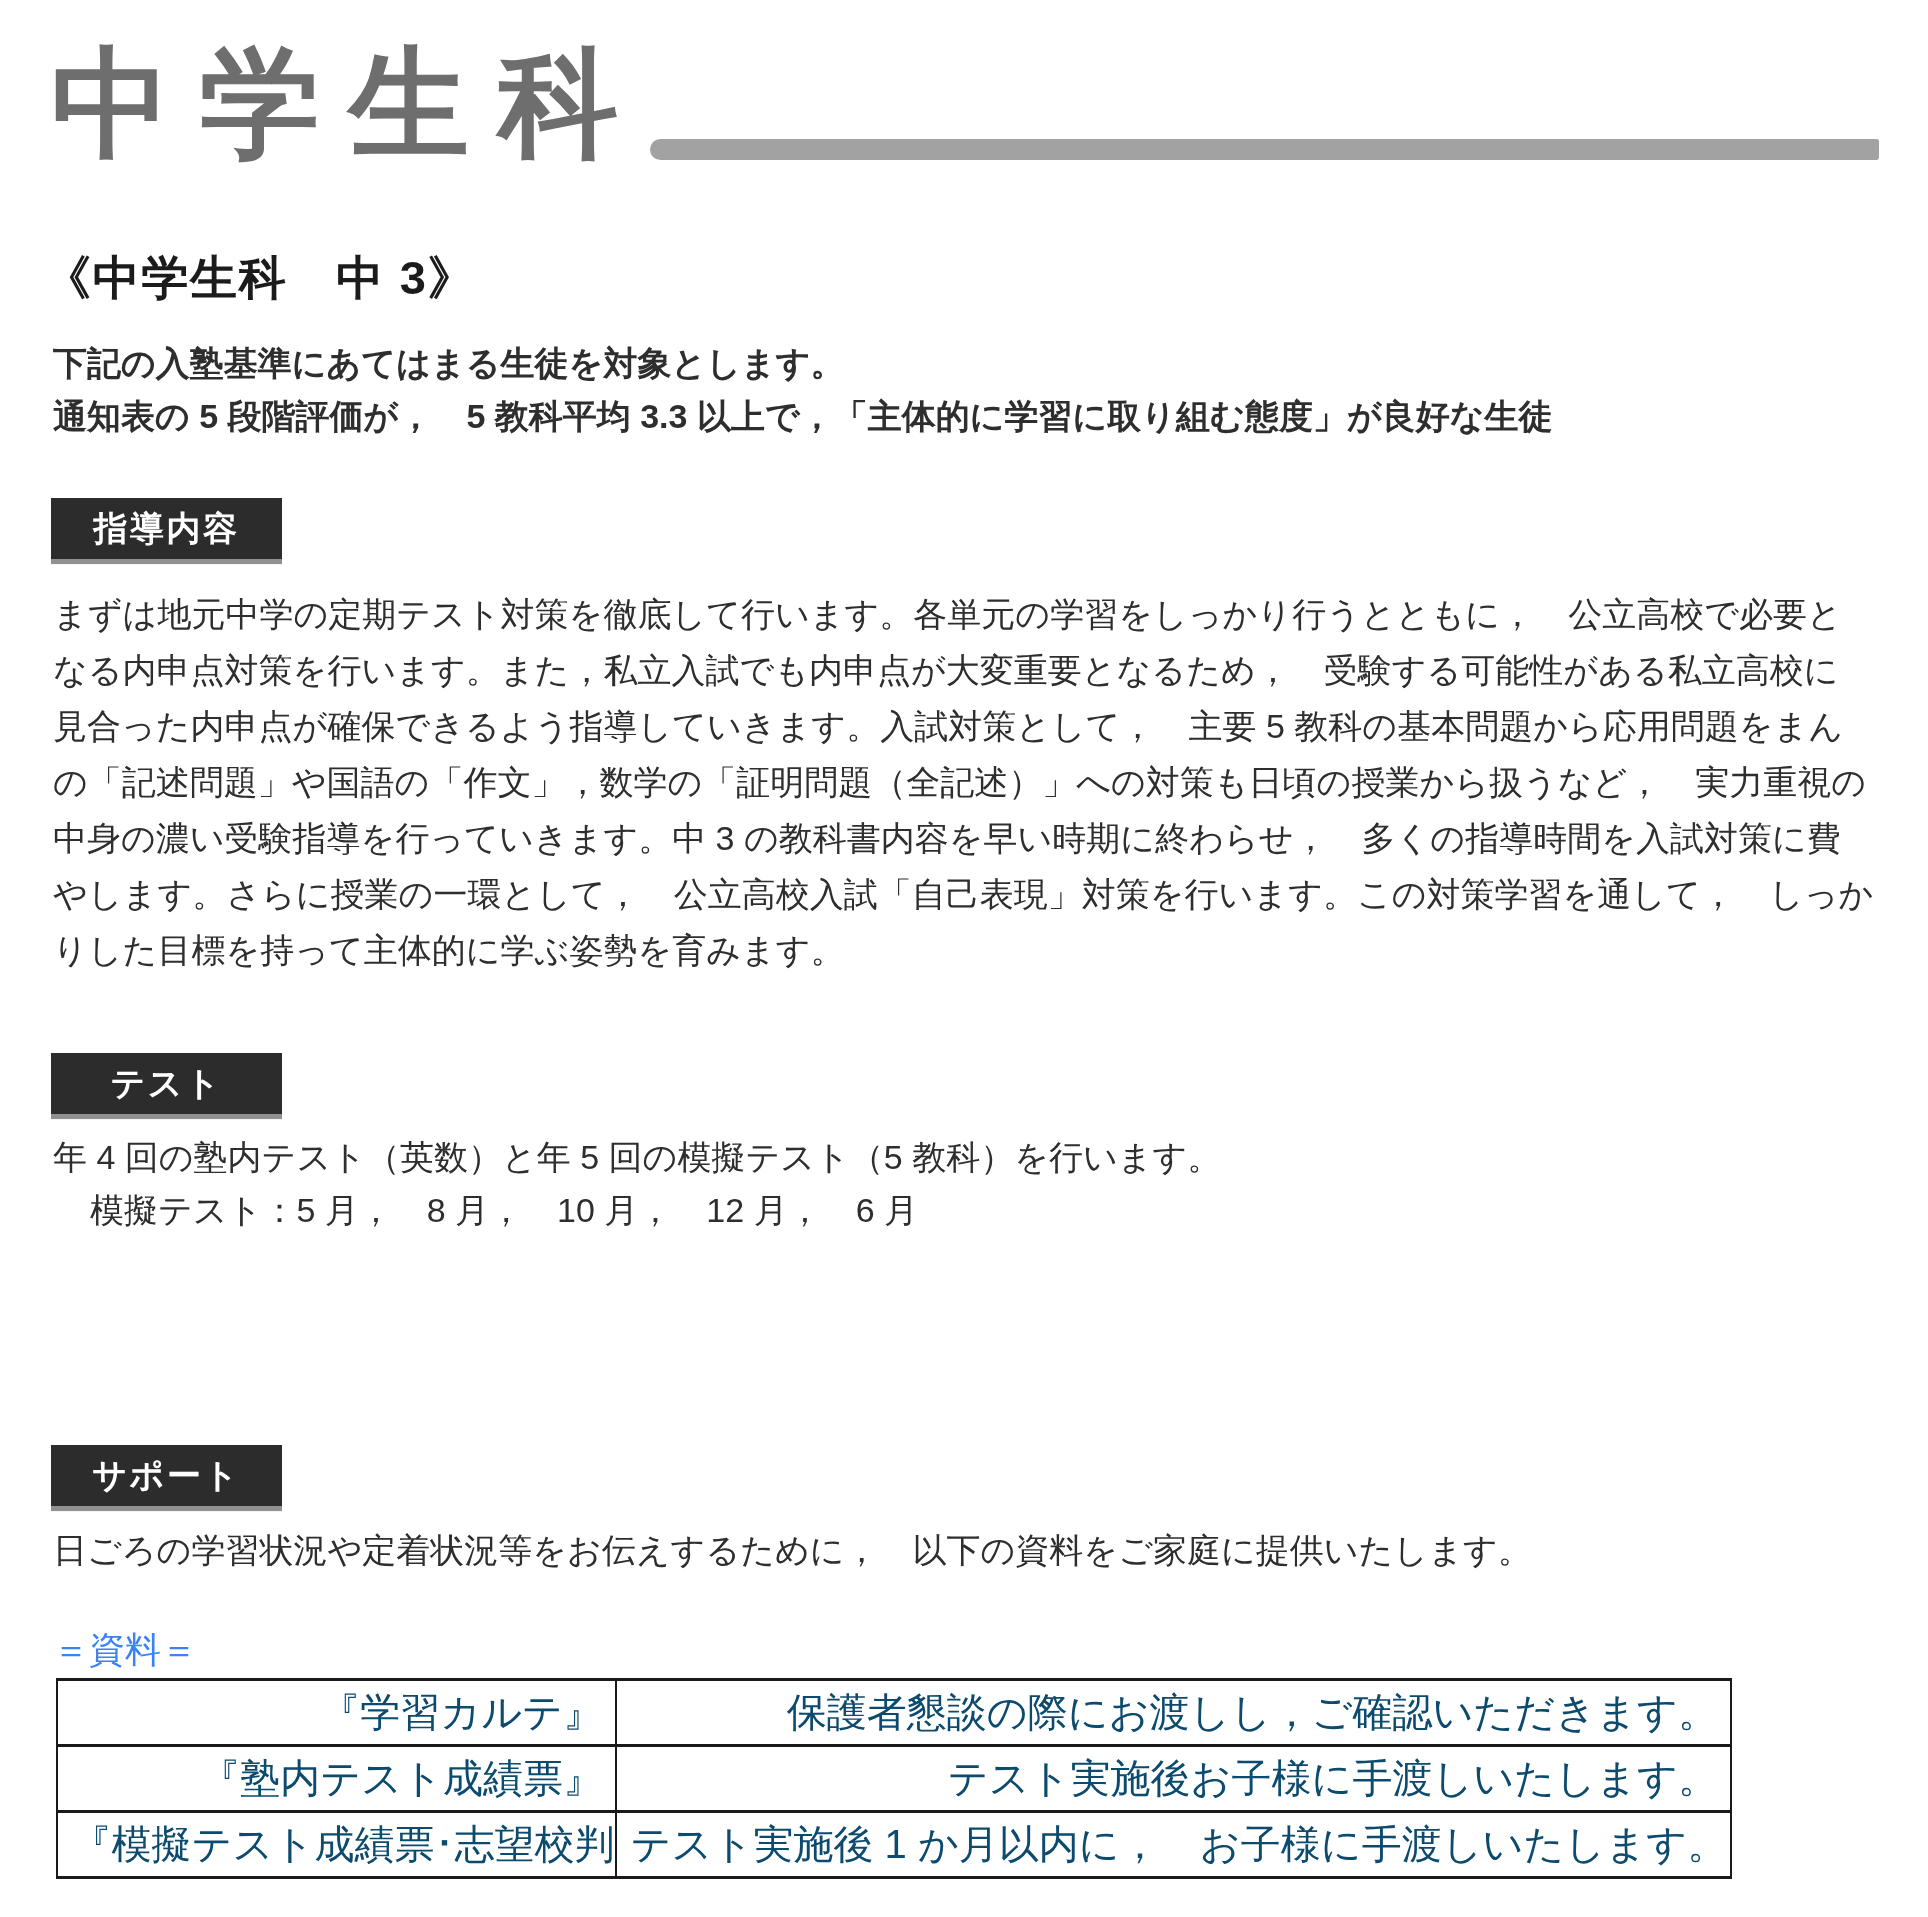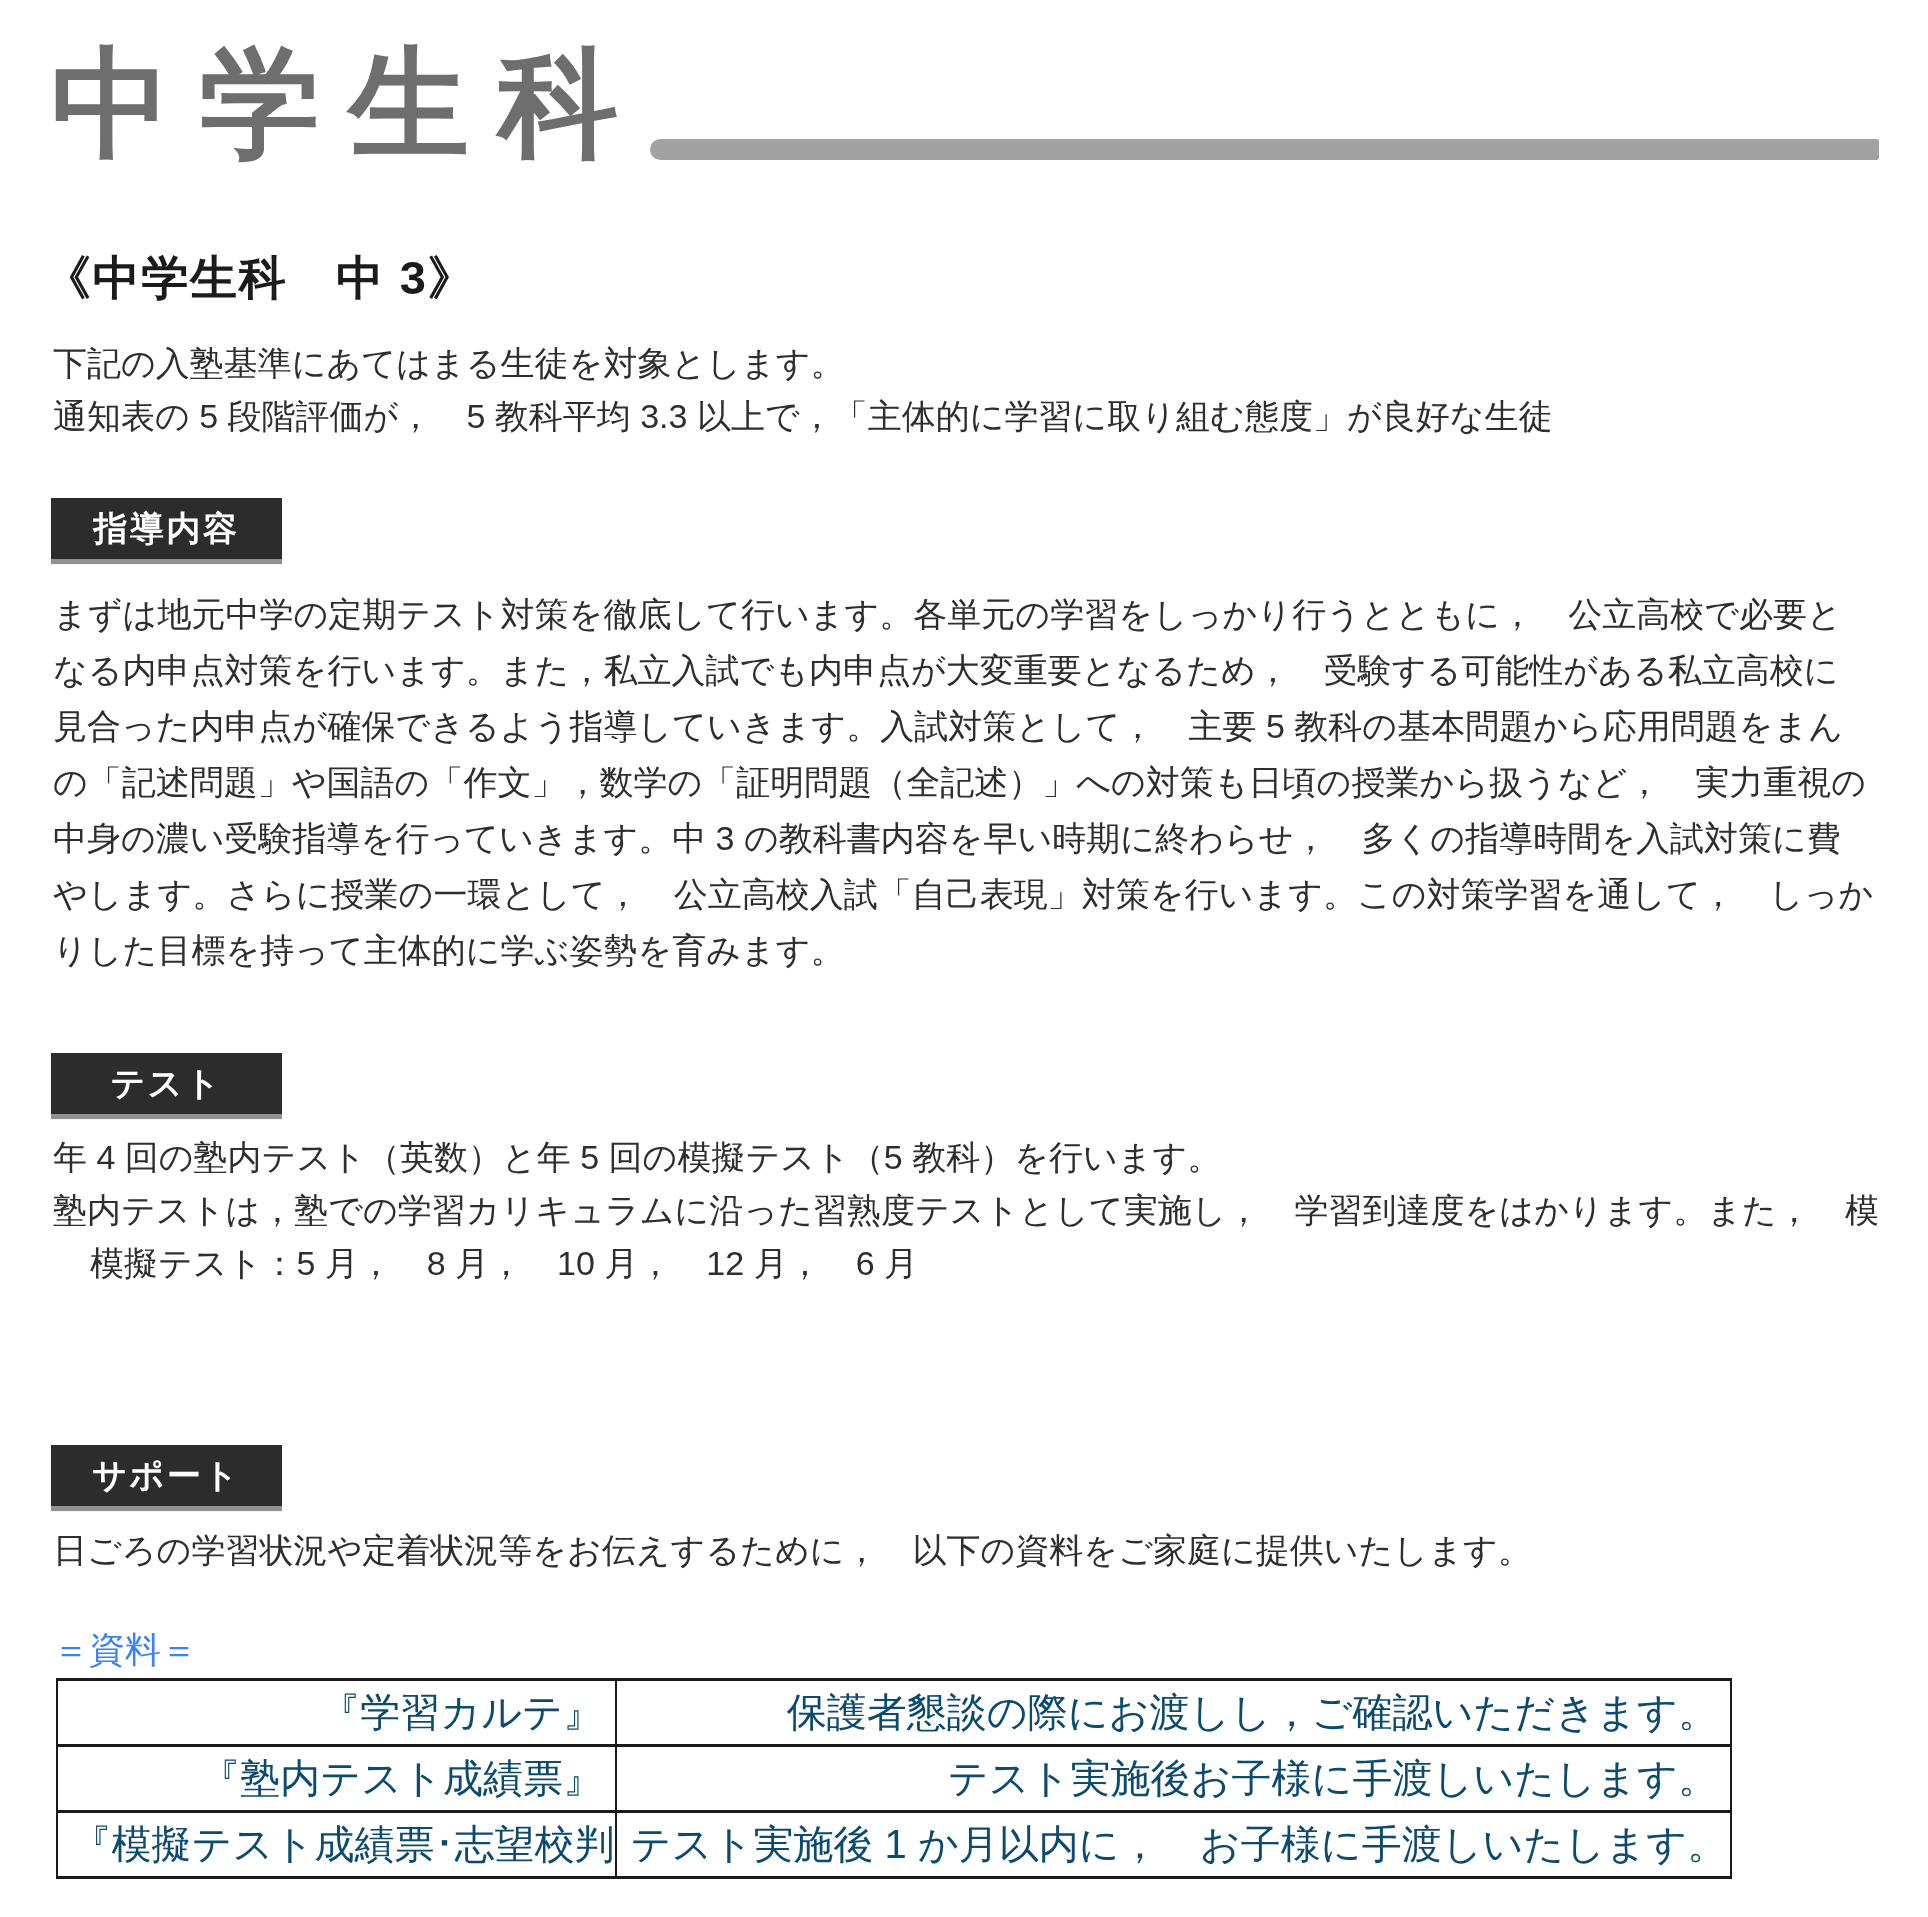--- a/index.html
+++ b/index.html
@@ -44,21 +44,21 @@
     color: #1b1b1b;
     letter-spacing: 1.7px;
     white-space: pre;
   }
   .text-line {
     font-size: 34px;
     line-height: 53px;
     white-space: pre;
     color: #2e2e2e;
   }
-  .intro-block   { left: 53px; top: 337px; }
+  .intro-block   { left: 53px; top: 337px; font-weight: bold; }
   .guidance-block{ left: 53px; top: 586px; }
   .guidance-block .text-line { line-height: 56px; }
   .test-block    { left: 53px; top: 1131px; }
   .support-block { left: 53px; top: 1524px; }
   .schedule-line { padding-left: 37px; }
 
   
   .label-box {
     left: 51px;
     width: 231px; height: 61px;
@@ -130,21 +130,20 @@
   <div class="text-line">中身の濃い受験指導を行っていきます。中 3 の教科書内容を早い時期に終わらせ，　多くの指導時間を入試対策に費</div>
   <div class="text-line">やします。さらに授業の一環として，　公立高校入試「自己表現」対策を行います。この対策学習を通して，　しっか</div>
   <div class="text-line">りした目標を持って主体的に学ぶ姿勢を育みます。</div>
 </div>
 
 <div class="abs label-box label-test">
   <span>テスト</span>
 </div>
 <div class="abs test-block">
   <div class="text-line">年 4 回の塾内テスト（英数）と年 5 回の模擬テスト（5 教科）を行います。</div>
-  <div class="text-line">塾内テストは，塾での学習カリキュラムに沿った習熟度テストとして実施し，　学習到達度をはかります。また，　模</div>
   <div class="text-line schedule-line">模擬テスト：5 月，　8 月，　10 月，　12 月，　6 月</div>
 </div>
 
 <div class="abs label-box label-support">
   <span>サポート</span>
 </div>
 <div class="abs support-block">
   <div class="text-line">日ごろの学習状況や定着状況等をお伝えするために，　以下の資料をご家庭に提供いたします。</div>
 </div>
 

